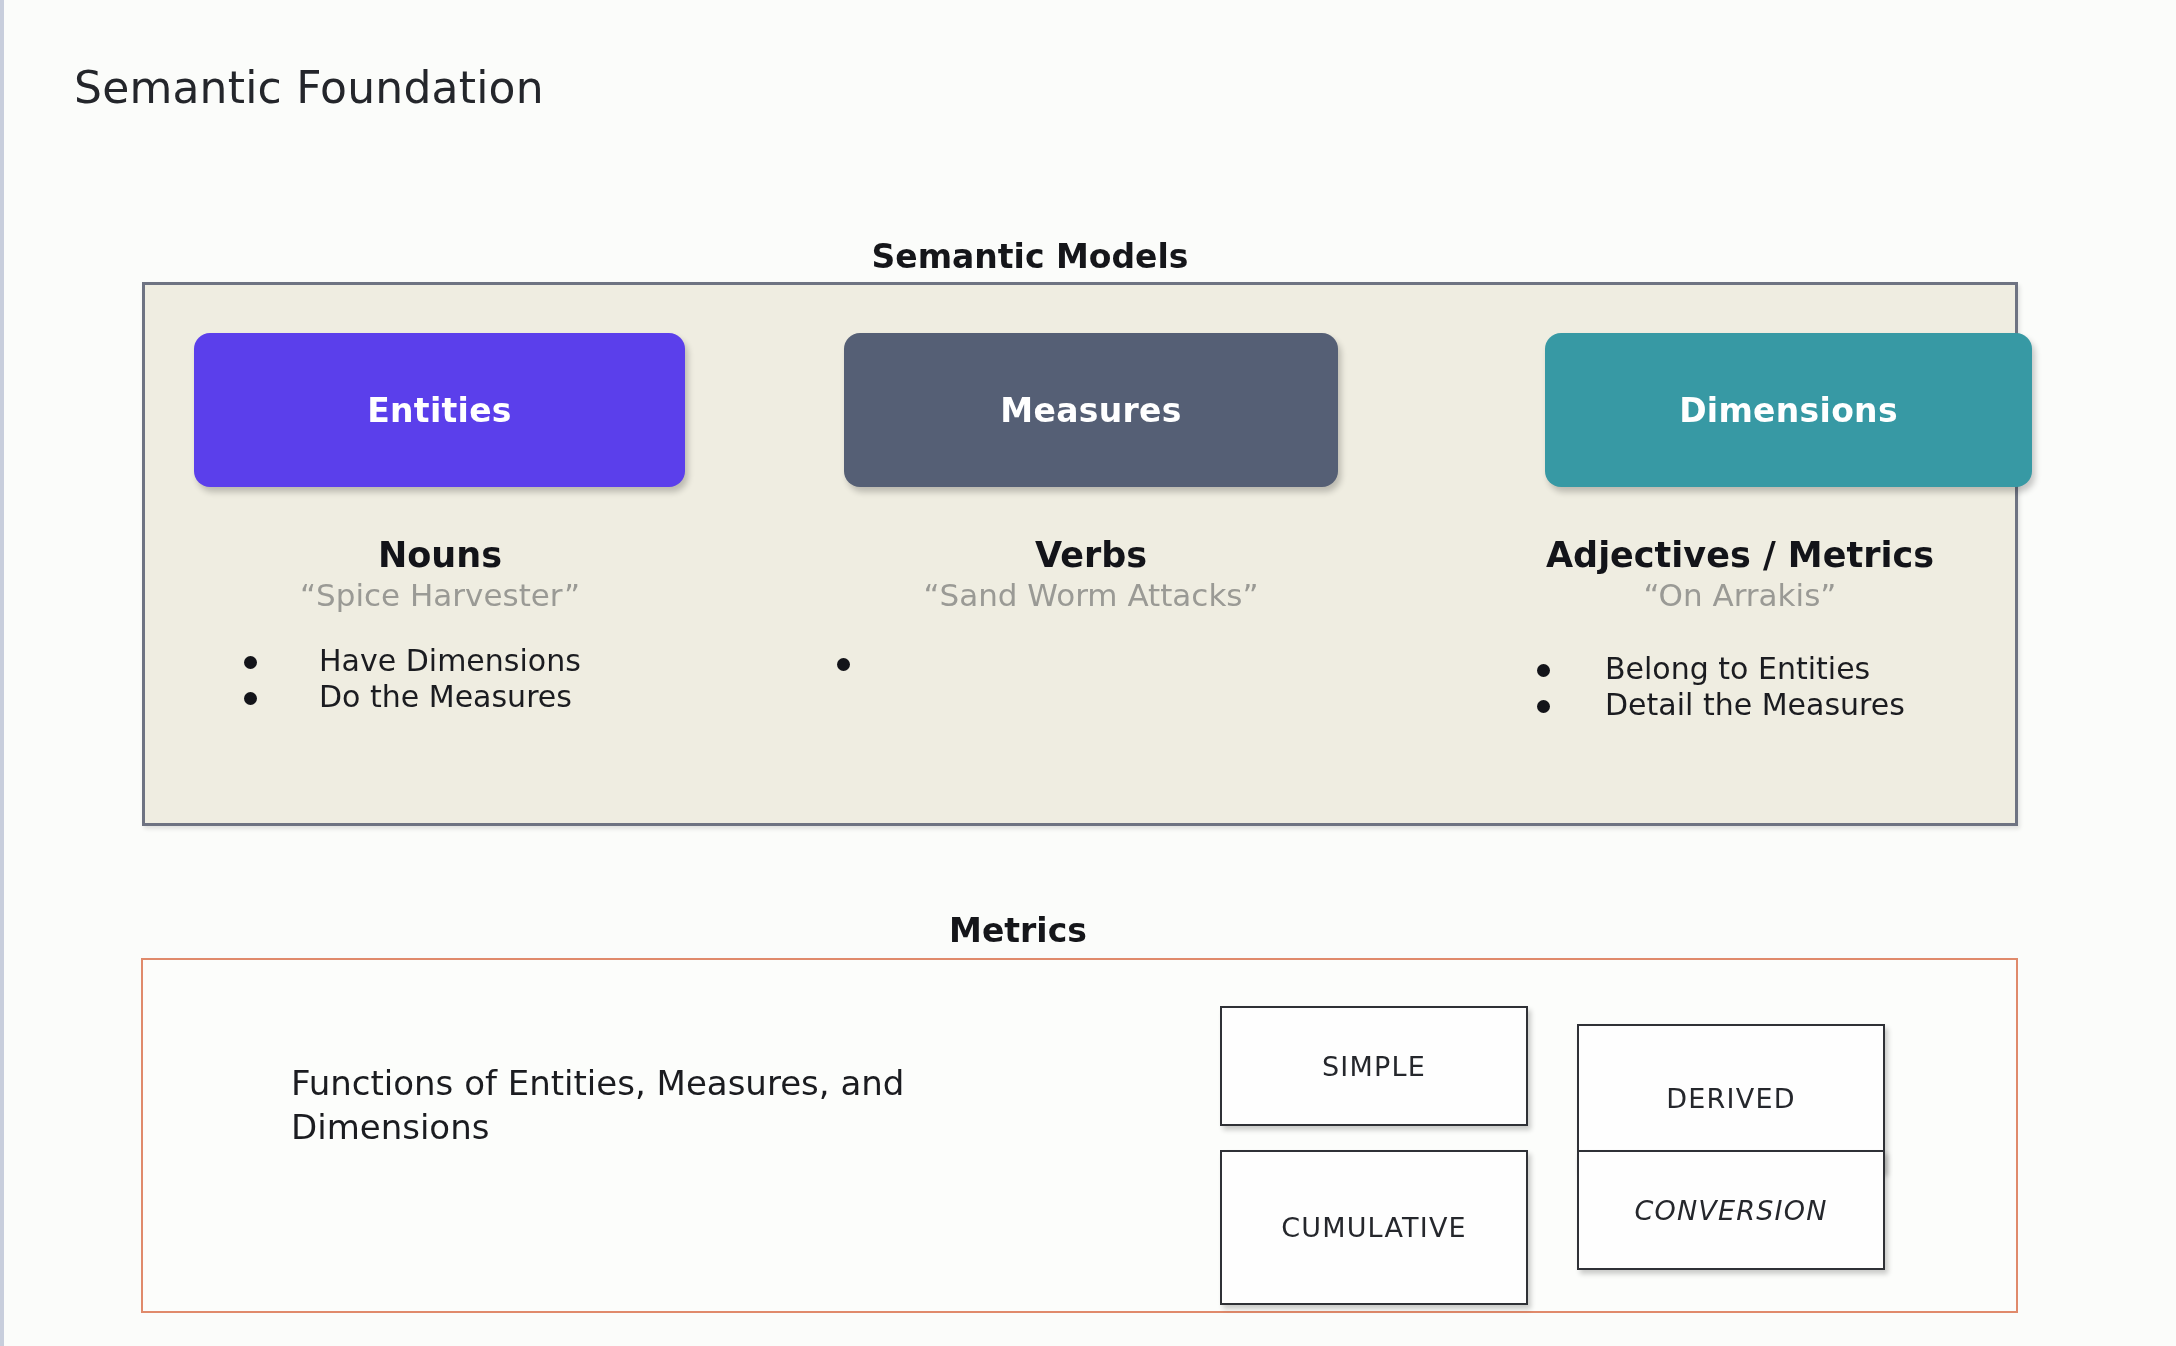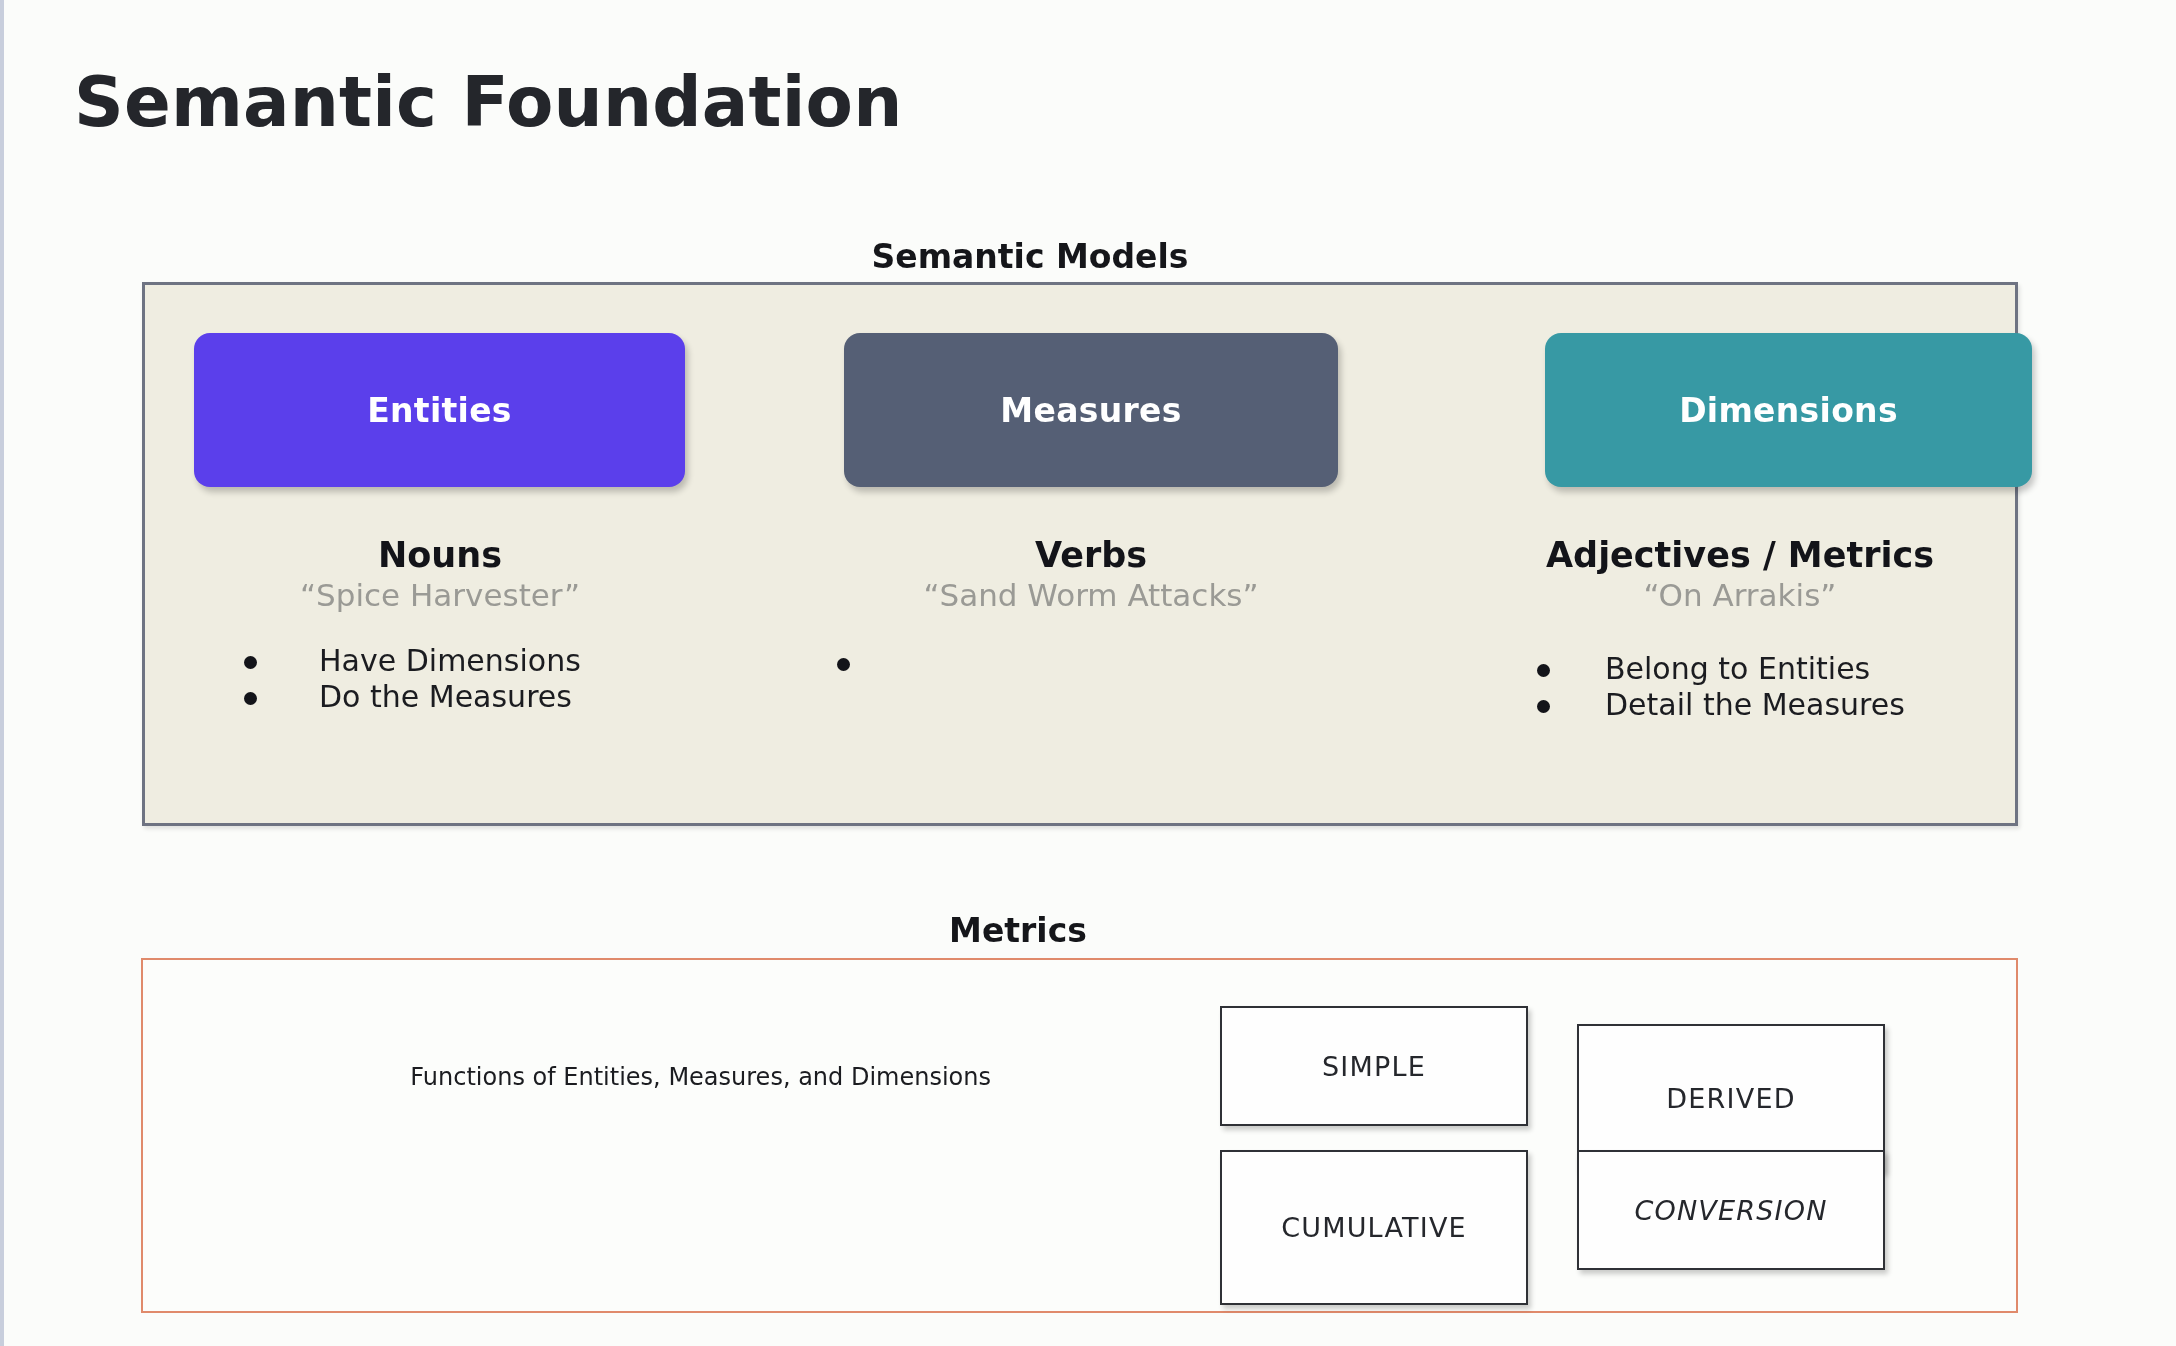--- a/index.html
+++ b/index.html
@@ -21,22 +21,22 @@
     left: 0; top: 0;
     width: 4px; height: 1346px;
     background: #C8CEDC;
   }
 
   
   .slide-title {
     position: absolute;
     left: 74px;
     top: 62px;
-    font-size: 69px;
-    font-weight: 700;
+    font-size: 44px;
+    font-weight: 400;
     color: #24262B;
     letter-spacing: 0.2px;
     white-space: nowrap;
   }
 
   
   .section-heading {
     position: absolute;
     font-size: 33px;
     font-weight: 700;
@@ -162,24 +162,23 @@
     height: 355px;
     background: #FCFDFB;
     border: 2px solid #E08A6B;
     box-sizing: border-box;
   }
   #metrics-description {
     position: absolute;
     left: 148px;
     top: 102px;
     width: 700px;
-    font-size: 24px;
+    font-size: 34px;
     line-height: 1.28;
     color: #1B1C20;
-    text-align: right;
   }
   .metric-box {
     position: absolute;
     background: #FEFEFE;
     border: 2px solid #2F3136;
     box-sizing: border-box;
     display: flex;
     align-items: center;
     justify-content: center;
     box-shadow: 3px 4px 5px rgba(0,0,0,0.20);

